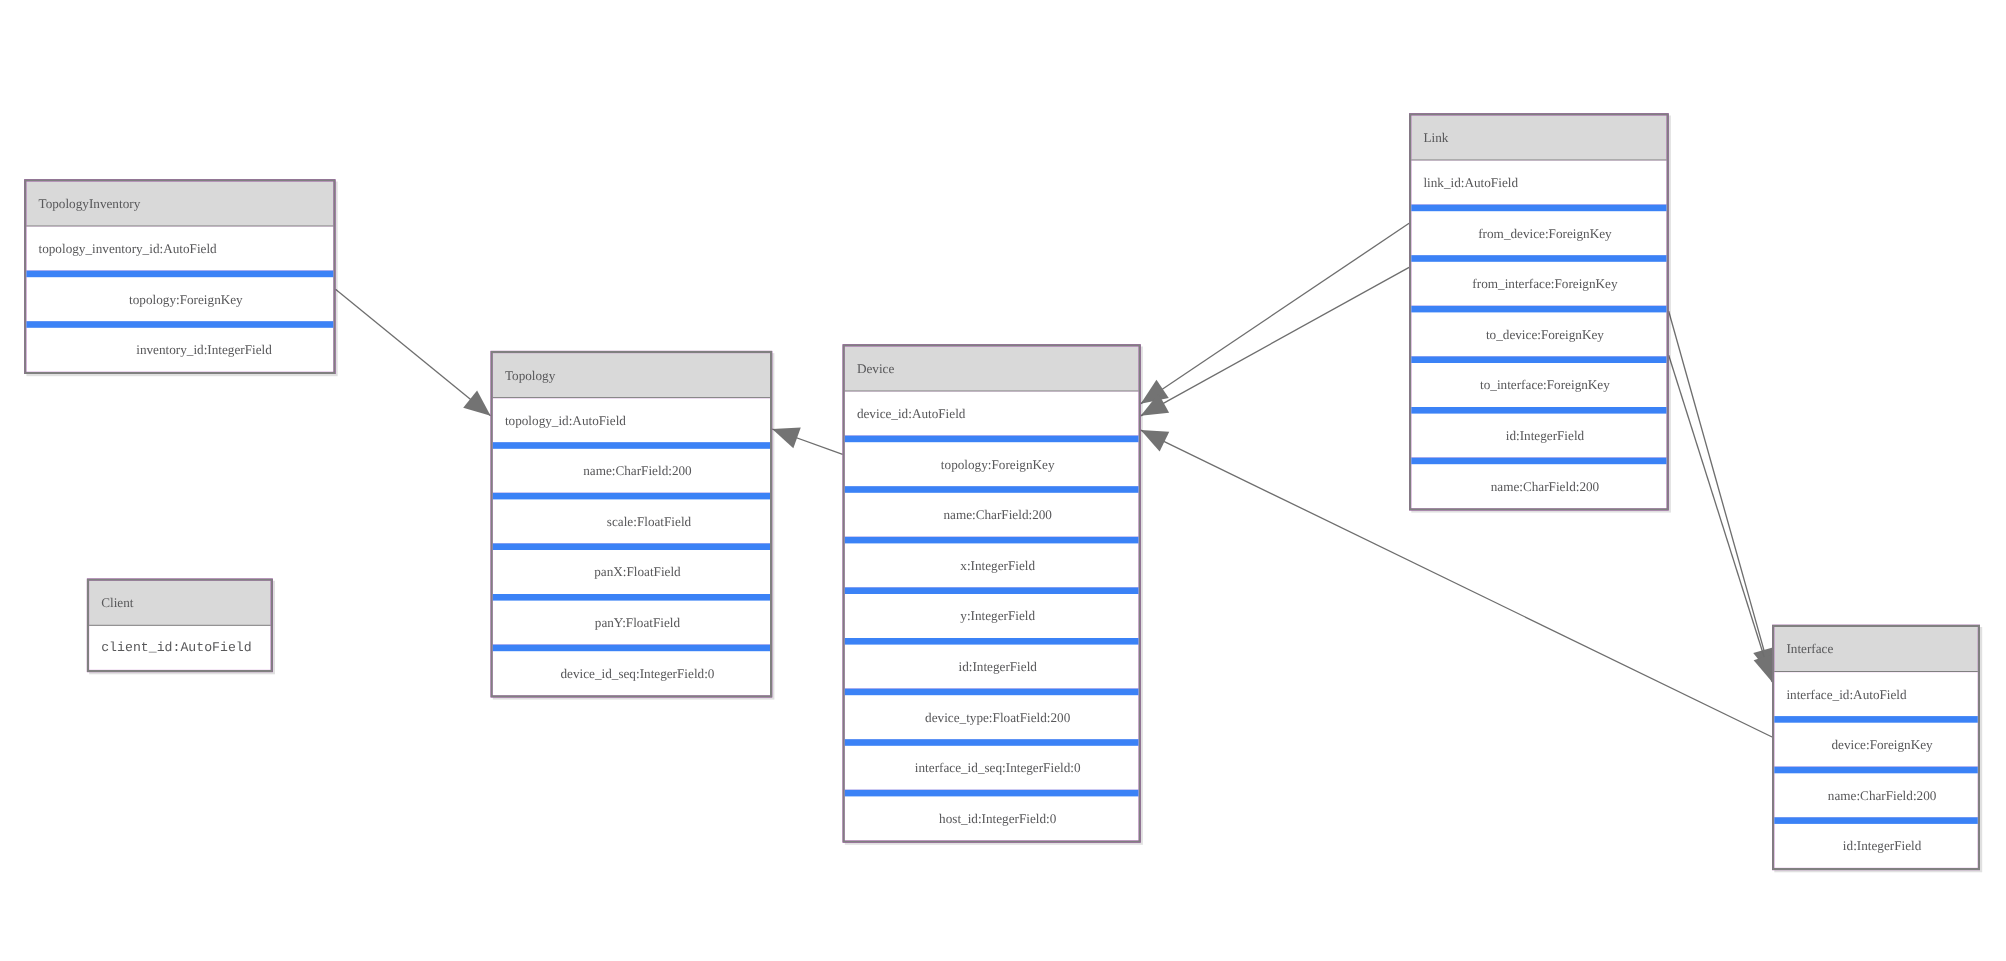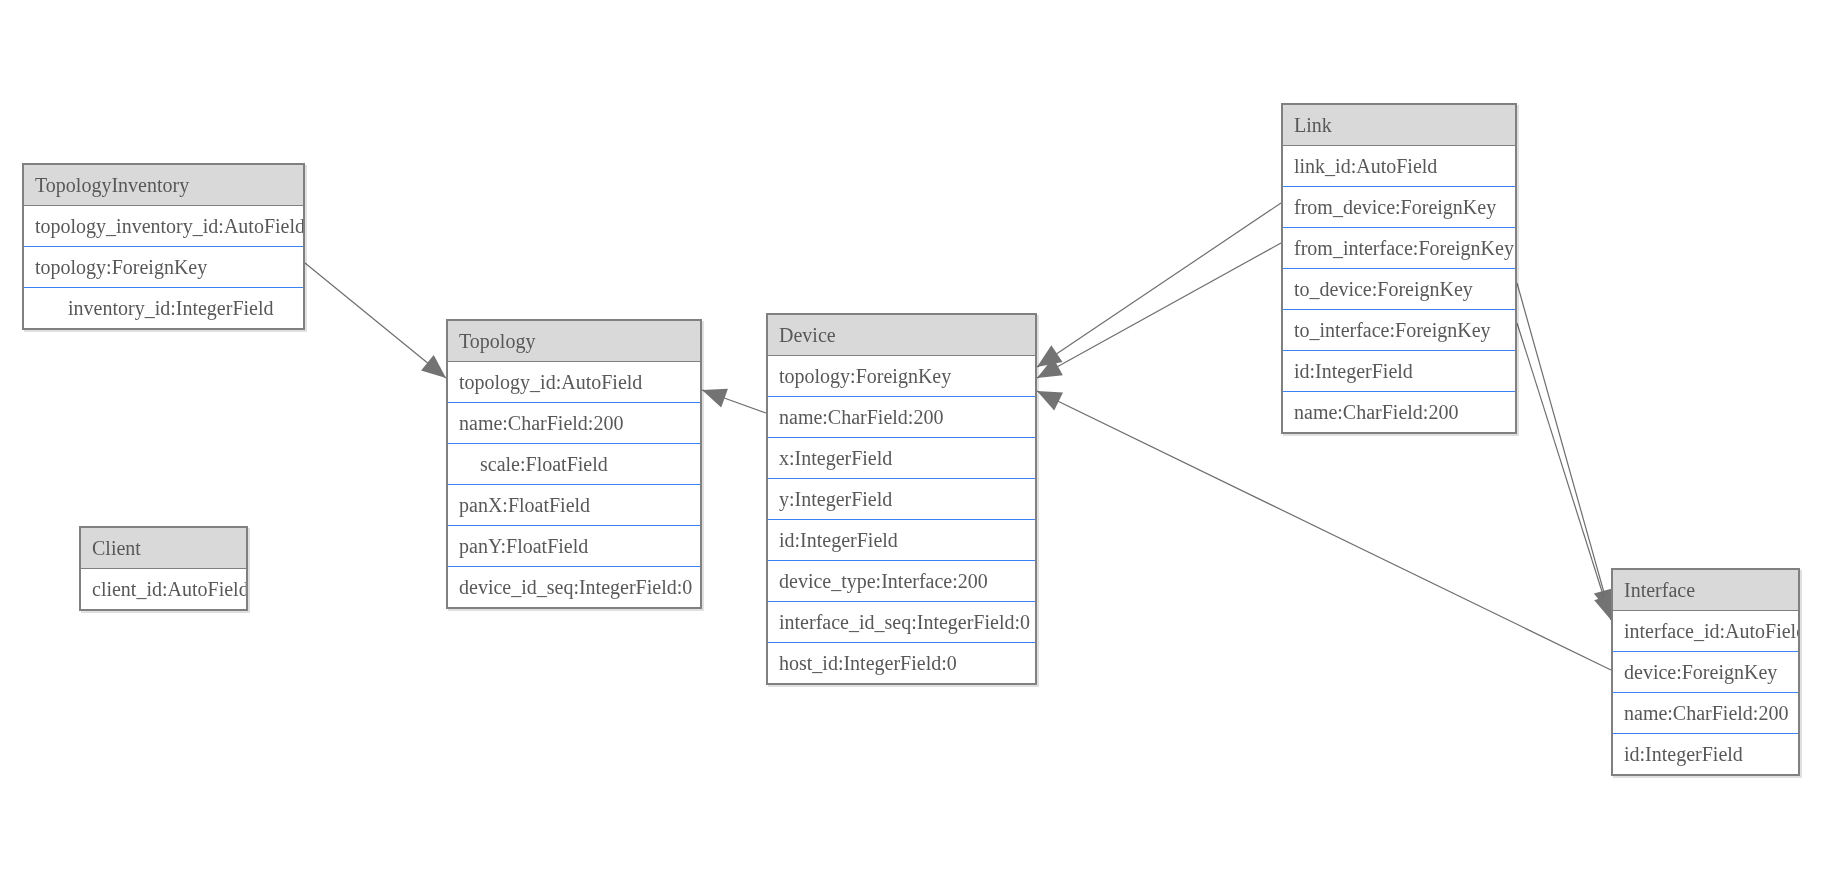--- a/index.html
+++ b/index.html
@@ -21,42 +21,43 @@
     top: 0;
     width: 1824px;
     height: 874px;
   }
   .entity {
     position: absolute;
     box-sizing: border-box;
     border: 2px solid #808080;
     background: #a21caf;
     color: #58585a;
-    font-size: 20px;
+    font-size: 12px;
     box-shadow: 2px 2px 0 rgba(0,0,0,0.12);
   }
   .entity-header {
     height: 40px;
     line-height: 40px;
     padding-left: 11px;
     background: #d9d9d9;
     border-bottom: 1px solid #808080;
     white-space: nowrap;
     overflow: hidden;
   }
   .entity-row {
     height: 40px;
     line-height: 40px;
     padding-left: 11px;
     background: #ffffff;
     white-space: nowrap;
     overflow: hidden;
   }
   .entity-row + .entity-row {
-    border-top: 1px solid #3b82f6;
+    border-top: 6px solid #3b82f6;
+    text-align: center;
   }
 </style>
 </head>
 <body>
 
 <div class="stage">
   <svg id="edges-svg" xmlns="http://www.w3.org/2000/svg">
       <line x1="305" y1="263" x2="446" y2="378" stroke="#6e6e6e" stroke-width="1.2"></line>
       <polygon points="446,378 421.0811405563632,370.5804013566587 433.72193824501886,355.08168419056784" fill="#737373"></polygon>
       <line x1="766" y1="413" x2="702" y2="390" stroke="#6e6e6e" stroke-width="1.2"></line>
@@ -88,32 +89,33 @@
           <div class="entity-row" style="background: rgb(255, 255, 255);">name:CharField:200</div>
           <div class="entity-row" style="background: rgb(255, 255, 255); padding-left: 32px;">scale:FloatField</div>
           <div class="entity-row" style="background: rgb(255, 255, 255);">panX:FloatField</div>
           <div class="entity-row" style="background: rgb(255, 255, 255);">panY:FloatField</div>
           <div class="entity-row" style="background: rgb(255, 255, 255);">device_id_seq:IntegerField:0</div>
         </div>
   </div>
       <div class="entity" style="left: 79px; top: 526px; width: 169px; border-color: rgb(128, 128, 128); color: rgb(88, 88, 90);">
     <div class="entity-header" style="background: rgb(217, 217, 217);">Client</div>
     <div class="entity-body">
-          <div class="entity-row" style="background: rgb(255, 255, 255);">client_id:AutoField</div>
+          <div class="entity-row" style="background: rgb(255, 255, 255); font-family: Liberation Mono, monospace;">client_id:AutoField</div>
         </div>
   </div>
       <div class="entity" style="left: 766px; top: 313px; width: 271px; border-color: rgb(128, 128, 128); color: rgb(88, 88, 90);">
     <div class="entity-header" style="background: rgb(217, 217, 217);">Device</div>
     <div class="entity-body">
+          <div class="entity-row" style="background: rgb(255, 255, 255);">device_id:AutoField</div>
           <div class="entity-row" style="background: rgb(255, 255, 255);">topology:ForeignKey</div>
           <div class="entity-row" style="background: rgb(255, 255, 255);">name:CharField:200</div>
           <div class="entity-row" style="background: rgb(255, 255, 255);">x:IntegerField</div>
           <div class="entity-row" style="background: rgb(255, 255, 255); font-family: Liberation Serif, serif;">y:IntegerField</div>
           <div class="entity-row" style="background: rgb(255, 255, 255);">id:IntegerField</div>
-          <div class="entity-row" style="background: rgb(255, 255, 255);">device_type:Interface:200</div>
+          <div class="entity-row" style="background: rgb(255, 255, 255);">device_type:FloatField:200</div>
           <div class="entity-row" style="background: rgb(255, 255, 255);">interface_id_seq:IntegerField:0</div>
           <div class="entity-row" style="background: rgb(255, 255, 255);">host_id:IntegerField:0</div>
         </div>
   </div>
       <div class="entity" style="left: 1281px; top: 103px; width: 236px; border-color: rgb(128, 128, 128); color: rgb(88, 88, 90);">
     <div class="entity-header" style="background: rgb(217, 217, 217);">Link</div>
     <div class="entity-body">
           <div class="entity-row" style="background: rgb(255, 255, 255);">link_id:AutoField</div>
           <div class="entity-row" style="background: rgb(255, 255, 255);">from_device:ForeignKey</div>
           <div class="entity-row" style="background: rgb(255, 255, 255);">from_interface:ForeignKey</div>

